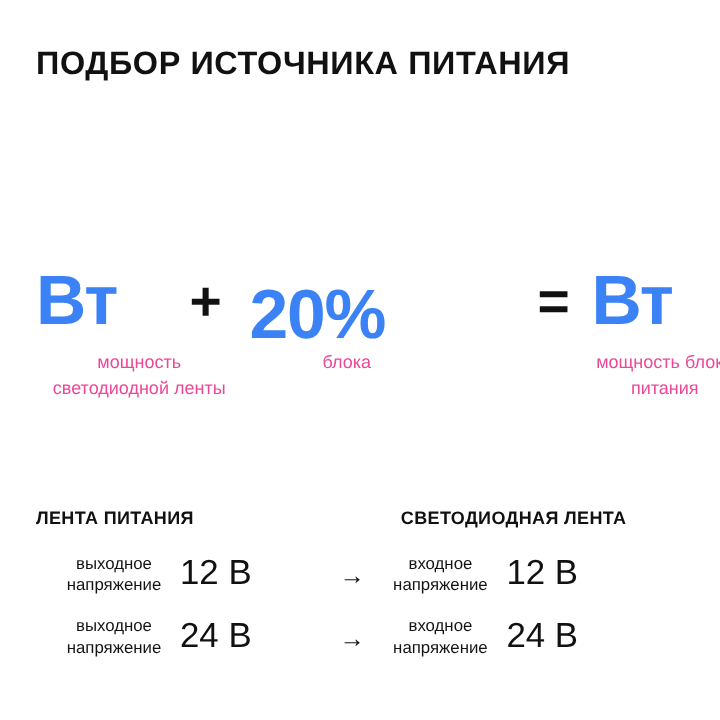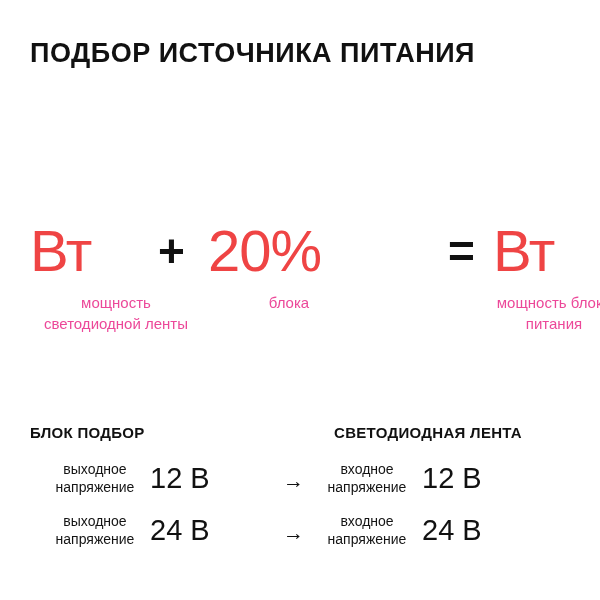--- a/index.html
+++ b/index.html
@@ -40,36 +40,36 @@
   .formula {
     position: absolute;
     left: 30px;
     top: 222px;
     width: 540px;
     height: 150px;
   }
 
   .big {
     font-size: 58px;
-    font-weight: normal;
+    font-weight: bold;
     line-height: 58px;
     letter-spacing: -1px;
-    color: #ef4444;
+    color: #3b82f6;
   }
 
   .op {
     font-size: 46px;
     font-weight: bold;
     line-height: 58px;
     color: #111111;
   }
 
   .seg-1 { position: absolute; left: 0px;   top: 0px; }
   .seg-2 { position: absolute; left: 128px; top: 0px; }
-  .seg-3 { position: absolute; left: 178px; top: 0px; }
+  .seg-3 { position: absolute; left: 178px; top: 12px; }
   .seg-4 { position: absolute; left: 418px; top: 0px; }
   .seg-5 { position: absolute; left: 463px; top: 0px; }
 
   .caption {
     position: absolute;
     font-size: 15px;
     line-height: 21px;
     color: #ec4899;
     font-weight: normal;
   }
@@ -158,21 +158,21 @@
     <div class="op seg-4">=</div>
     <div class="big seg-5">Вт</div>
 
     <div class="caption cap-1">мощность светодиодной ленты</div>
     <div class="caption cap-2">блока</div>
     <div class="caption cap-3">мощность блока питания</div>
   </div>
 
   <div class="lower">
     <div class="col-heads">
-      <div class="col-head head-left">БЛОК ПОДБОР</div>
+      <div class="col-head head-left">ЛЕНТА ПИТАНИЯ</div>
       <div class="col-head head-right">СВЕТОДИОДНАЯ ЛЕНТА</div>
     </div>
 
     <div class="rows">
 
       <div class="row">
         <div class="cell cell-left">
           <div class="cell-label">выходное напряжение</div>
           <div class="cell-value">12 В</div>
         </div>

